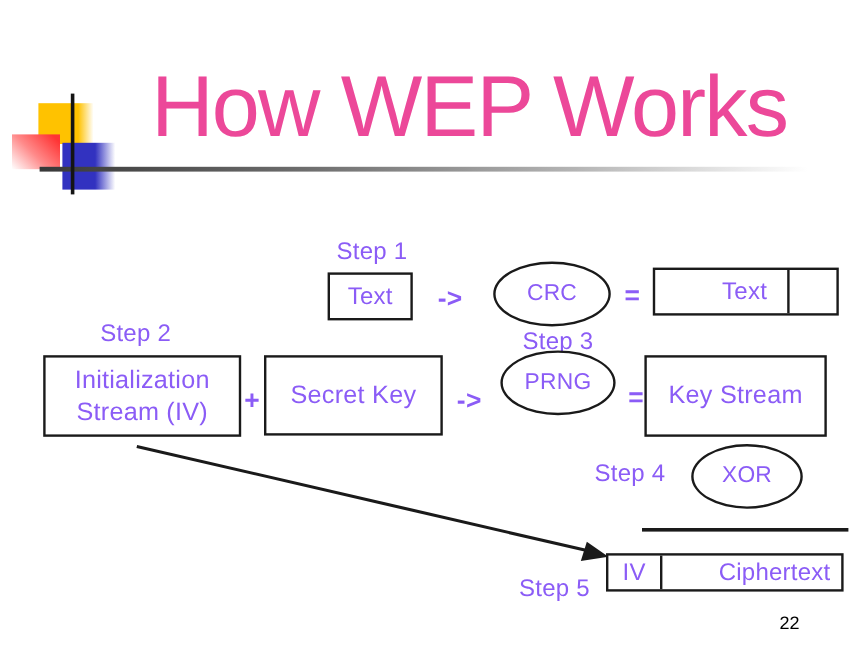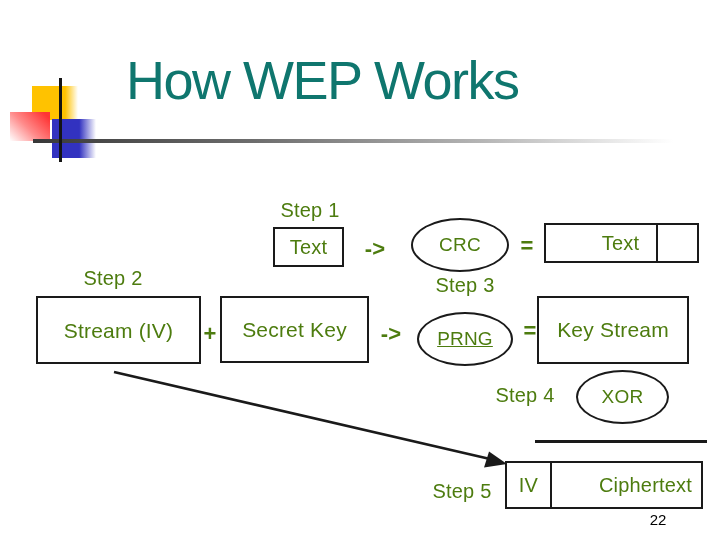--- a/index.html
+++ b/index.html
@@ -32,26 +32,26 @@
     left: 59px; top: 78px; width: 3px; height: 84px;
     background: #141414; z-index: 5;
   }
   .hline {
     left: 33px; top: 139px; width: 640px; height: 4px;
     background: linear-gradient(90deg, #383838 0%, #6e6e6e 35%, #b5b5b5 70%, #ececec 92%, rgba(255,255,255,0) 100%);
     z-index: 4;
   }
   .slide-title {
     left: 126px; top: 53px;
-    font-size: 54px; line-height: 1.0; letter-spacing: -1.5px;
-    color: #0f766e; white-space: nowrap; z-index: 6;
+    font-size: 72px; line-height: 1.0; letter-spacing: -1.5px;
+    color: #ec4899; white-space: nowrap; z-index: 6;
   }
 
   
-  .d-text { color: #4d7c0f; letter-spacing: 0.2px; }
+  .d-text { color: #8b5cf6; letter-spacing: 0.2px; }
   .step-label {
     font-size: 20px; font-weight: 500; text-align: center; white-space: nowrap;
   }
   .d-box {
     box-sizing: border-box;
     border: 2.5px solid #1a1a1a;
     display: flex; align-items: center; justify-content: center;
     font-size: 20px; font-weight: 500;
     background: #fff;
   }
@@ -94,39 +94,40 @@
 <div class="abs d-text d-op" style="left:356px; top:236px; width:38px;">-&gt;</div>
 <div class="abs d-text d-ellipse" style="left:411px; top:218px; width:98px; height:54px;">CRC</div>
 <div class="abs d-text d-op" style="left:513px; top:233px; width:28px;">=</div>
 <div class="abs d-box split-box" style="left:544px; top:223px; width:155px; height:40px;">
   <div class="split-cell first d-text" style="width:73px;">Text</div>
 </div>
 
 <div class="abs d-text step-label" style="left:76px; top:267px; width:74px;">Step 2</div>
 <div class="abs d-box" style="left:36px; top:296px; width:165px; height:68px;">
   <div class="iv-box-inner d-text">
+    <div>Initialization</div>
     <div>Stream (IV)</div>
   </div>
 </div>
 <div class="abs d-text d-op" style="left:199px; top:321px; width:22px;">+</div>
 <div class="abs d-text d-box" style="left:220px; top:296px; width:149px; height:67px; font-size:21px;">Secret Key</div>
 <div class="abs d-text d-op" style="left:374px; top:321px; width:34px;">-&gt;</div>
 <div class="abs d-text step-label" style="left:426px; top:274px; width:78px;">Step 3</div>
-<div class="abs d-text d-ellipse" style="left:417px; top:312px; width:96px; height:54px;text-decoration:underline;">PRNG</div>
+<div class="abs d-text d-ellipse" style="left:417px; top:292px; width:96px; height:54px;">PRNG</div>
 <div class="abs d-text d-op" style="left:516px; top:318px; width:28px;">=</div>
 <div class="abs d-text d-box" style="left:537px; top:296px; width:152px; height:68px; font-size:21px;">Key Stream</div>
 
 <div class="abs d-text step-label" style="left:486px; top:384px; width:78px;">Step 4</div>
 <div class="abs d-text d-ellipse" style="left:576px; top:370px; width:93px; height:54px;">XOR</div>
 <div class="abs sum-line"></div>
 
 <svg class="abs overlay" viewBox="0 0 720 540" xmlns="http://www.w3.org/2000/svg">
   <line x1="114" y1="372" x2="490" y2="459" stroke="#1a1a1a" stroke-width="2.6"></line>
   <polygon points="507,464 484,467.5 489,451.5" fill="#1a1a1a"></polygon>
 </svg>
 
 <div class="abs d-text step-label" style="left:424px; top:480px; width:76px;">Step 5</div>
-<div class="abs d-box split-box" style="left:505px; top:461px; width:198px; height:48px;">
+<div class="abs d-box split-box" style="left:505px; top:461px; width:198px; height:32px;">
   <div class="split-cell first d-text" style="width:45px;">IV</div>
   <div class="split-cell d-text" style="flex:1;padding-left:38px;">Ciphertext</div>
 </div>
 
 <div class="abs page-number">22</div>
 
 </body></html>

